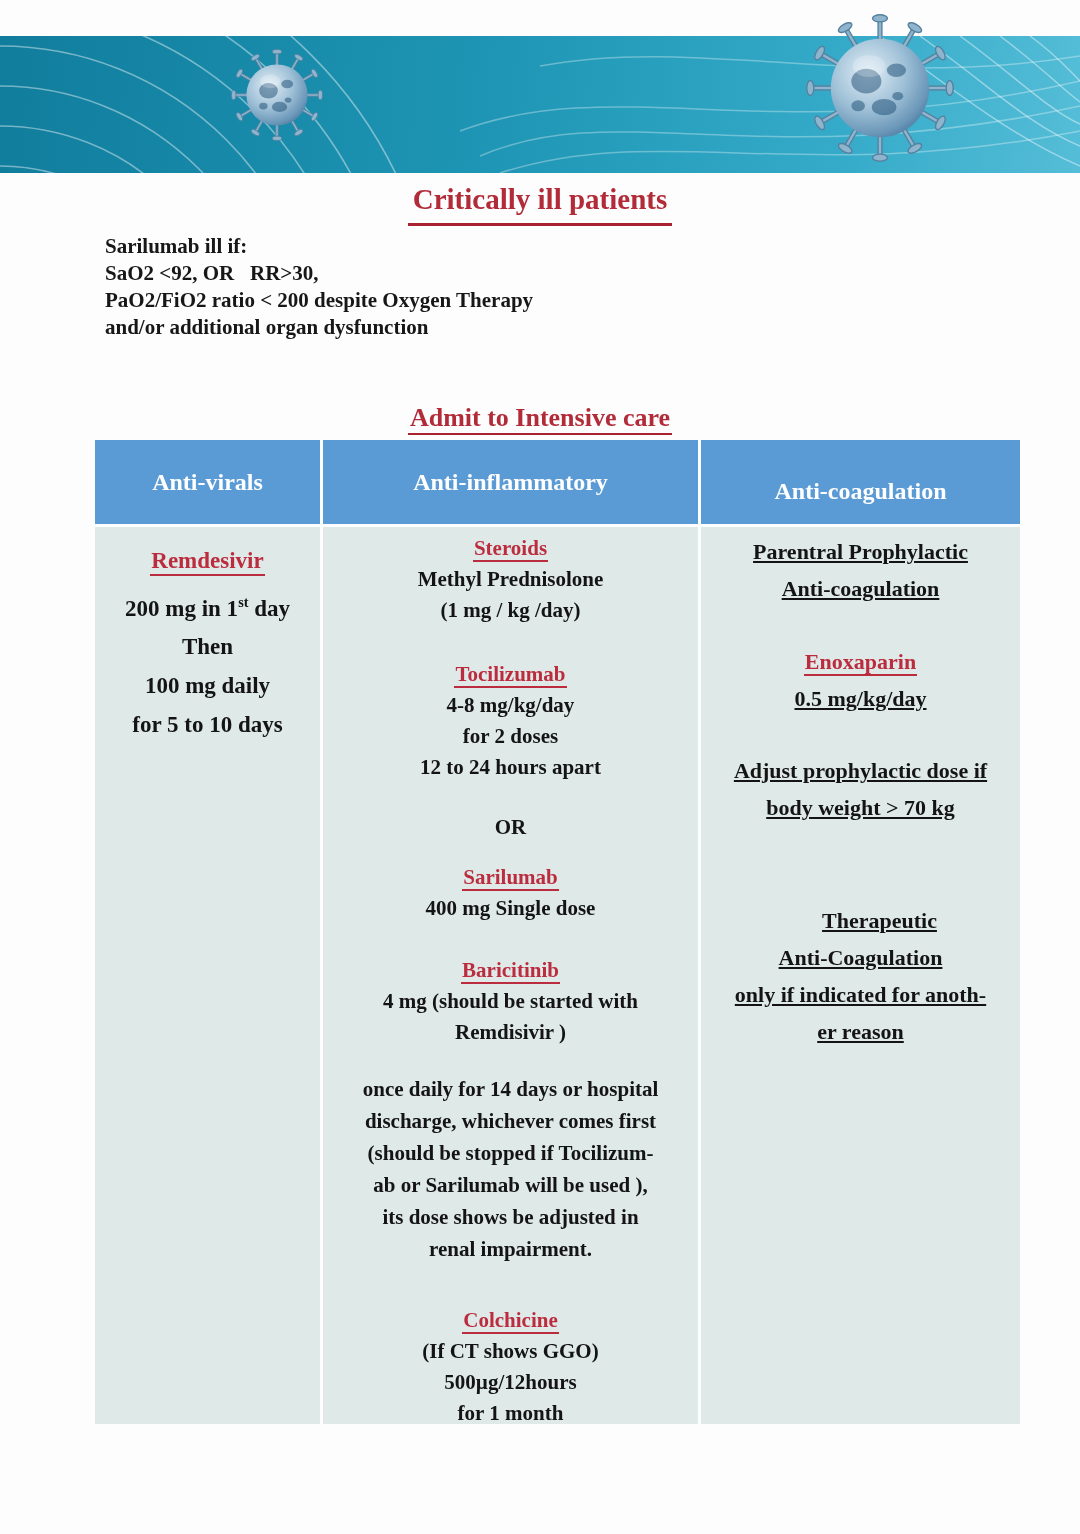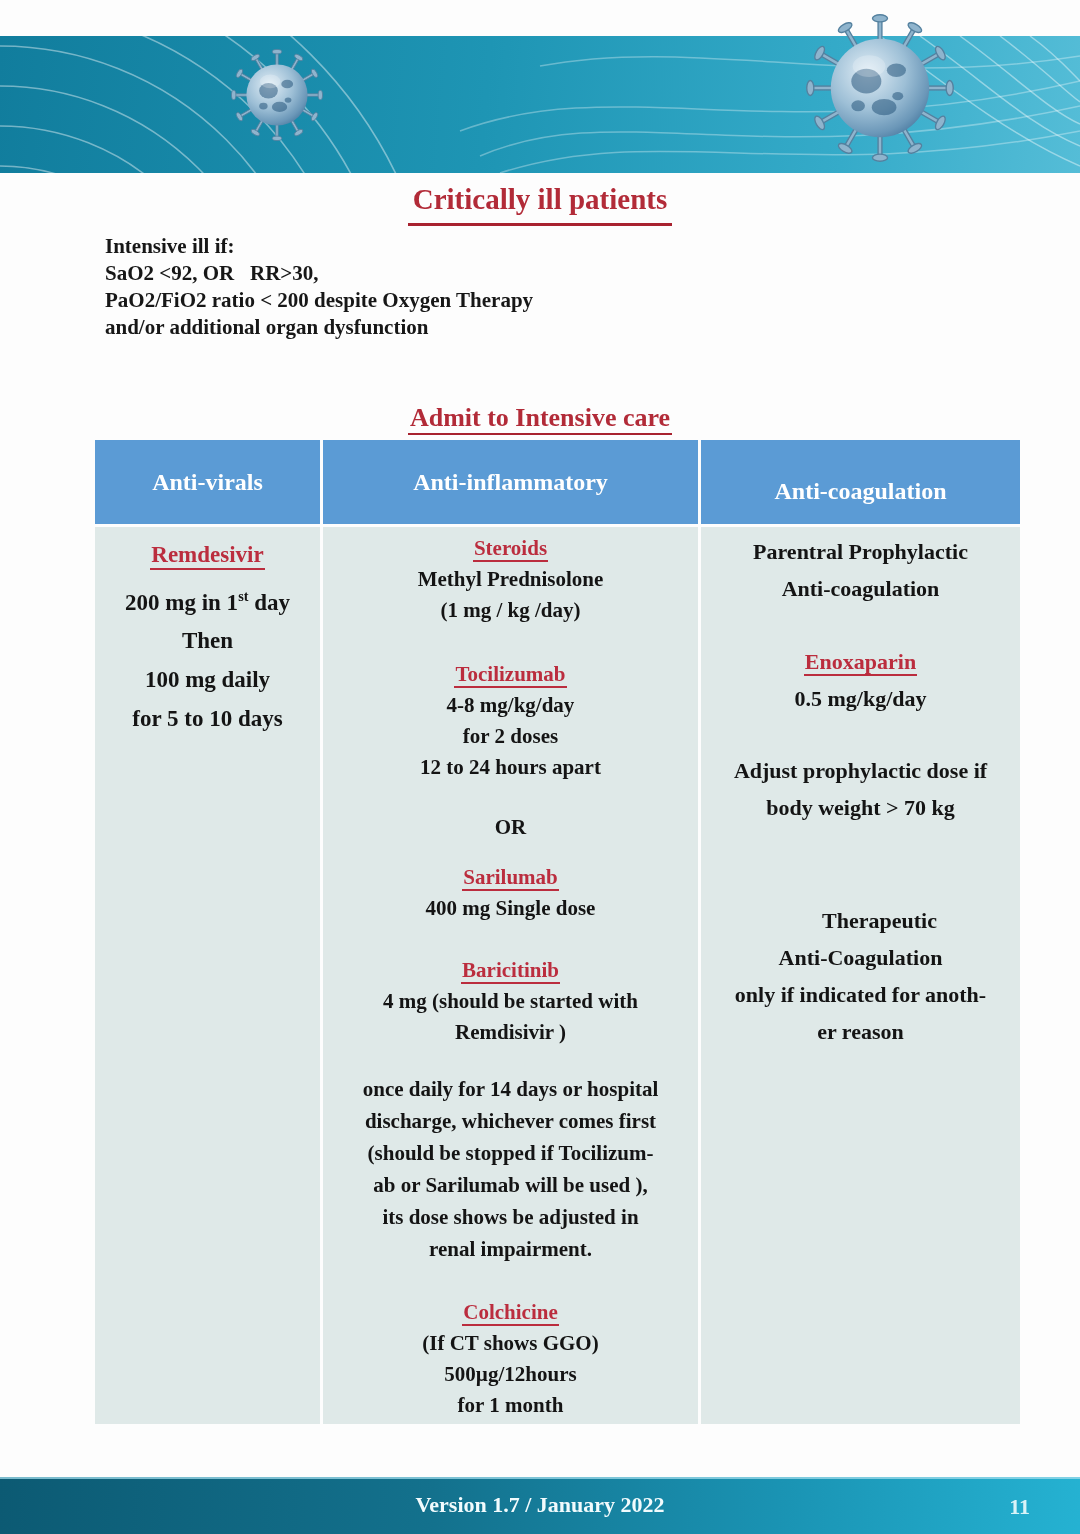--- a/index.html
+++ b/index.html
@@ -29,35 +29,35 @@
 
   
   .table{position:absolute;left:95px;top:440px;width:1030px;display:grid;
         grid-template-columns:225px 375px 319px;grid-template-rows:84px 897px;gap:3px;}
   .th{background:#5b9bd5;color:#ffffff;font-weight:bold;font-size:24px;
         display:flex;align-items:center;justify-content:center;}
   .th.th3 span{transform:translateY(9px);}
   .cell{background:#dfe9e8;text-align:center;color:#141414;font-weight:bold;}
   .rlink{color:#bb2d3e;border-bottom:2px solid #bb2d3e;display:inline-block;
         padding:0 1px;line-height:1.08;}
-  .c1{font-size:23px;padding-top:15px;}
+  .c1{font-size:23px;padding-top:21px;}
   .c1 .line{line-height:26px;margin-bottom:13px;}
   .c1 sup{font-size:0.62em;}
   .c2{font-size:21px;}
   .c2 .line{line-height:31px;}
   .c2 .note-line{line-height:32px;}
   .mt-head{margin-top:6px;}
   .mt-toci{margin-top:33px;}
   .mt-or{margin-top:29px;}
   .mt-sari{margin-top:19px;}
   .mt-bari{margin-top:31px;}
   .mt-note{margin-top:25px;}
-  .mt-colch{margin-top:32px;text-align:center;}
+  .mt-colch{margin-top:40px;text-align:center;}
   .c3{font-size:22px;padding-top:6px;}
-  .c3 .line{line-height:37px;}
+  .c3 .line{line-height:37px;text-decoration:underline;}
   .mt-enox{margin-top:36px;}
   .mt-adjust{margin-top:35px;}
   .mt-thera{margin-top:76px;margin-left:38px;}
 
   
   .footer{position:absolute;left:0;bottom:0;width:1080px;height:57px;
         background:linear-gradient(93deg,#0c5a73 0%,#13718d 40%,#1a93b3 72%,#25b2d2 100%);
         border-top:2px solid rgba(160,220,235,0.75);box-sizing:border-box;}
   .footer-version{position:absolute;left:0;right:0;top:13px;text-align:center;
         color:#f2fbfd;font-size:22px;font-weight:bold;}
@@ -236,21 +236,21 @@
       <ellipse cx="73" cy="66" rx="4" ry="3"></ellipse>
     </g>
     <ellipse cx="52" cy="44" rx="12" ry="8" fill="#ffffff" opacity="0.22"></ellipse>
   </svg>
 
   <div class="title-wrap">
     <span>Critically ill patients</span>
   </div>
 
   <div class="criteria">
-    <div>Intensive ill if:</div>
+    <div>Sarilumab ill if:</div>
     <div>SaO2 &lt;92, OR   RR&gt;30,</div>
     <div>PaO2/FiO2 ratio &lt; 200 despite Oxygen Therapy</div>
     <div>and/or additional organ dysfunction</div>
   </div>
 
   <div class="subtitle-wrap">
     <span>Admit to Intensive care</span>
   </div>
 
   <div class="table">
@@ -319,18 +319,14 @@
       <div class="line">0.5 mg/kg/day</div>
       <div class="line mt-adjust">Adjust prophylactic dose if</div>
       <div class="line">body weight &gt; 70 kg</div>
       <div class="line mt-thera">Therapeutic</div>
       <div class="line">Anti-Coagulation</div>
       <div class="line">only if indicated for anoth-</div>
       <div class="line">er reason</div>
     </div>
   </div>
 
-  <div class="footer">
-    <div class="footer-version">Version 1.7 / January 2022</div>
-    <div class="footer-page">11</div>
-  </div>
 
 </div>
 
 </body></html>

